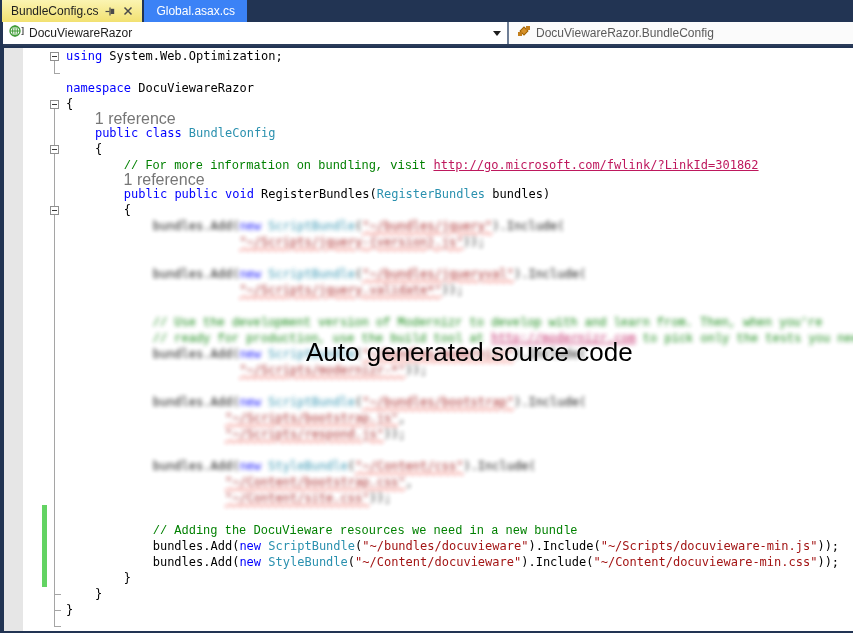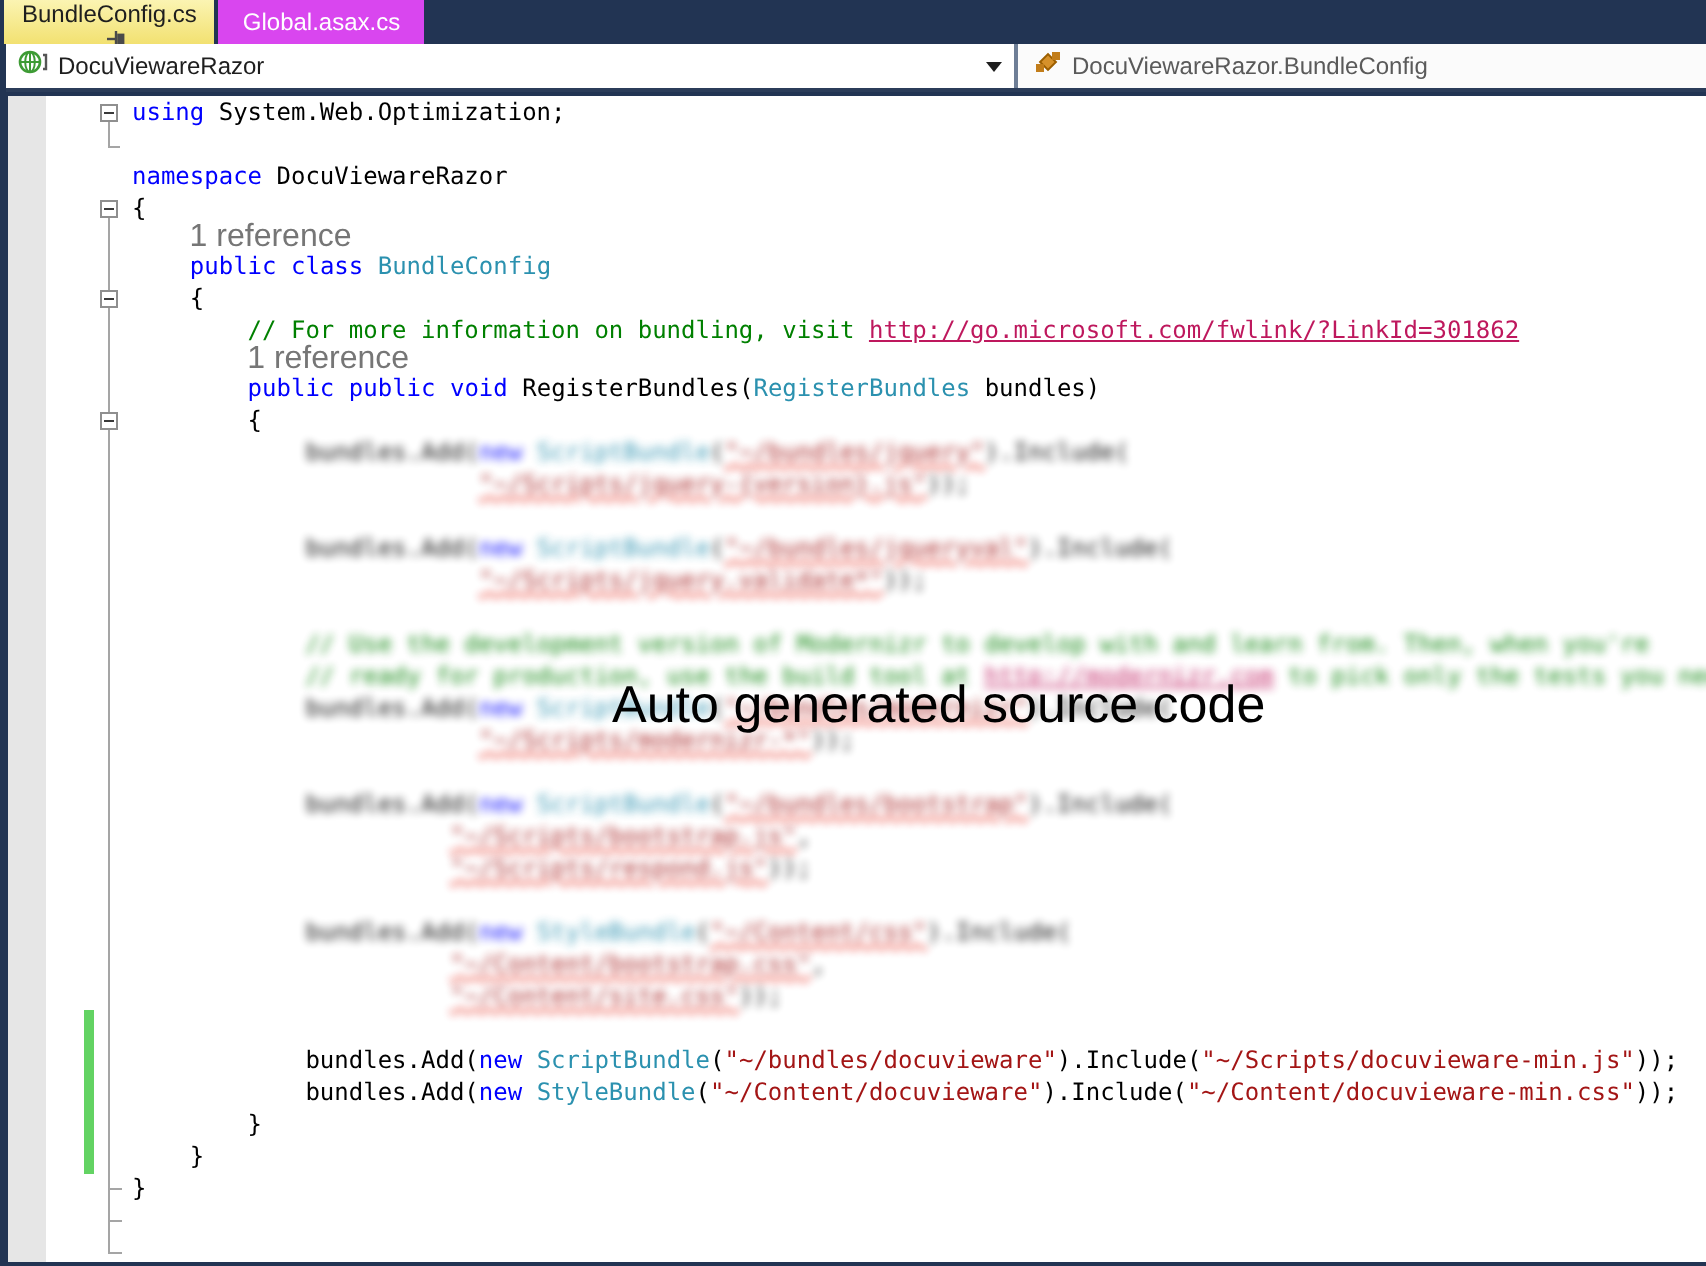--- a/index.html
+++ b/index.html
@@ -6,22 +6,22 @@
   html,body { width:853px; height:633px; }
   .window {
     position:relative; width:853px; height:633px;
     background:#223453; overflow:hidden;
     font-family:"Liberation Sans", sans-serif;
   }
   
   .tabbar { position:absolute; left:0; top:0; width:853px; height:22px;
     display:flex; align-items:stretch; padding-left:2px; gap:2px; background:#223453; }
   .tab { display:flex; align-items:center; padding:0 9px; font-size:12px; cursor:default; }
-  .tab.active { background:linear-gradient(#FBF4B2,#F2E171); color:#1e1e1e;flex-direction:column; }
-  .tab.inactive { background:#d946ef; color:#ffffff; padding:0 12px; }
+  .tab.active { background:linear-gradient(#FBF4B2,#F2E171); color:#1e1e1e; }
+  .tab.inactive { background:#3b82f6; color:#ffffff; padding:0 12px; }
   .tab .ticon { margin-left:7px; display:flex; align-items:center; }
   
   .navbar { position:absolute; left:3px; top:22px; width:850px; height:24px;
     background:#ffffff; display:flex; align-items:stretch; border-bottom:2px solid #2B3C59; }
   .combo-left { display:flex; align-items:center; width:504px; padding:0 6px; }
   .combo-left .lbl { font-size:12px; color:#1e1e1e; margin-left:5px; }
   .drop-arrow { margin-left:auto; width:0; height:0;
     border-left:4px solid transparent; border-right:4px solid transparent;
     border-top:5px solid #1e1e1e; }
   .combo-sep { width:2px; background:#6E7E96; }
@@ -29,21 +29,21 @@
   .combo-right .lbl { font-size:12px; color:#5a5a5a; margin-left:5px; }
   
   .editor { position:absolute; left:4px; top:48px; right:0; bottom:2px; background:#ffffff; overflow:hidden; }
   .gutter { position:absolute; left:0; top:0; width:19px; height:100%; background:#E6E6E6; }
   .code-lines { position:absolute; left:0; top:0; right:0; }
   .cl { height:16px; line-height:16px; white-space:pre;
         font-family:"DejaVu Sans Mono", monospace; font-size:12px; padding-left:62px; color:#000; }
   .cl.lens { height:13px; line-height:13px; font-family:"Liberation Sans",sans-serif; font-size:16px; color:#767676; }
   .cl.blur { filter:blur(2px); opacity:.92; }
   .k { color:#0000FF; } .t { color:#2B91AF; } .s { color:#A31515; }
-  .c { color:#008000; } .p { color:#000000; } .g { color:#767676; }
+  .c { color:#008000;font-family:Liberation Mono, monospace; } .p { color:#000000; } .g { color:#767676; }
   .u { color:#be185d; text-decoration:underline; }
   .sq { text-decoration-line:underline; text-decoration-style:wavy; text-decoration-color:#E51400; text-decoration-thickness:1px; }
   
   .oline { position:absolute; background:#A5A5A5; }
   .obox { position:absolute; left:46px; width:9px; height:9px; background:#fff;
           border:1px solid #8F8F8F; z-index:2; cursor:pointer; }
   .obox::after { content:""; position:absolute; left:1px; right:1px; top:3px; border-top:1px solid #3A3A3A; }
   
   .change-bar { position:absolute; left:38px; top:457px; width:5px; height:82px; background:#63D363; }
   
@@ -142,20 +142,21 @@
         <div class="cl blur"><span class="p">                        </span><span class="s sq">"~/Scripts/modernizr-*"</span><span class="p">));</span></div>
         <div class="cl"></div>
         <div class="cl blur"><span class="p">            bundles.Add(</span><span class="k">new</span><span class="p"> </span><span class="t">ScriptBundle</span><span class="p">(</span><span class="s sq">"~/bundles/bootstrap"</span><span class="p">).Include(</span></div>
         <div class="cl blur"><span class="p">                      </span><span class="s sq">"~/Scripts/bootstrap.js"</span><span class="p">,</span></div>
         <div class="cl blur"><span class="p">                      </span><span class="s sq">"~/Scripts/respond.js"</span><span class="p">));</span></div>
         <div class="cl"></div>
         <div class="cl blur"><span class="p">            bundles.Add(</span><span class="k">new</span><span class="p"> </span><span class="t">StyleBundle</span><span class="p">(</span><span class="s sq">"~/Content/css"</span><span class="p">).Include(</span></div>
         <div class="cl blur"><span class="p">                      </span><span class="s sq">"~/Content/bootstrap.css"</span><span class="p">,</span></div>
         <div class="cl blur"><span class="p">                      </span><span class="s sq">"~/Content/site.css"</span><span class="p">));</span></div>
         <div class="cl"></div>
+        <div class="cl"><span class="p">            </span><span class="c">// Adding the DocuVieware resources we need in a new bundle</span></div>
         <div class="cl"><span class="p">            bundles.Add(</span><span class="k">new</span><span class="p"> </span><span class="t">ScriptBundle</span><span class="p">(</span><span class="s">"~/bundles/docuvieware"</span><span class="p">).Include(</span><span class="s">"~/Scripts/docuvieware-min.js"</span><span class="p">));</span></div>
         <div class="cl"><span class="p">            bundles.Add(</span><span class="k">new</span><span class="p"> </span><span class="t">StyleBundle</span><span class="p">(</span><span class="s">"~/Content/docuvieware"</span><span class="p">).Include(</span><span class="s">"~/Content/docuvieware-min.css"</span><span class="p">));</span></div>
         <div class="cl"><span class="p">        }</span></div>
         <div class="cl"><span class="p">    }</span></div>
         <div class="cl"><span class="p">}</span></div>
       </div>
 
     <div class="watermark">Auto generated source code</div>
   </div>
 

